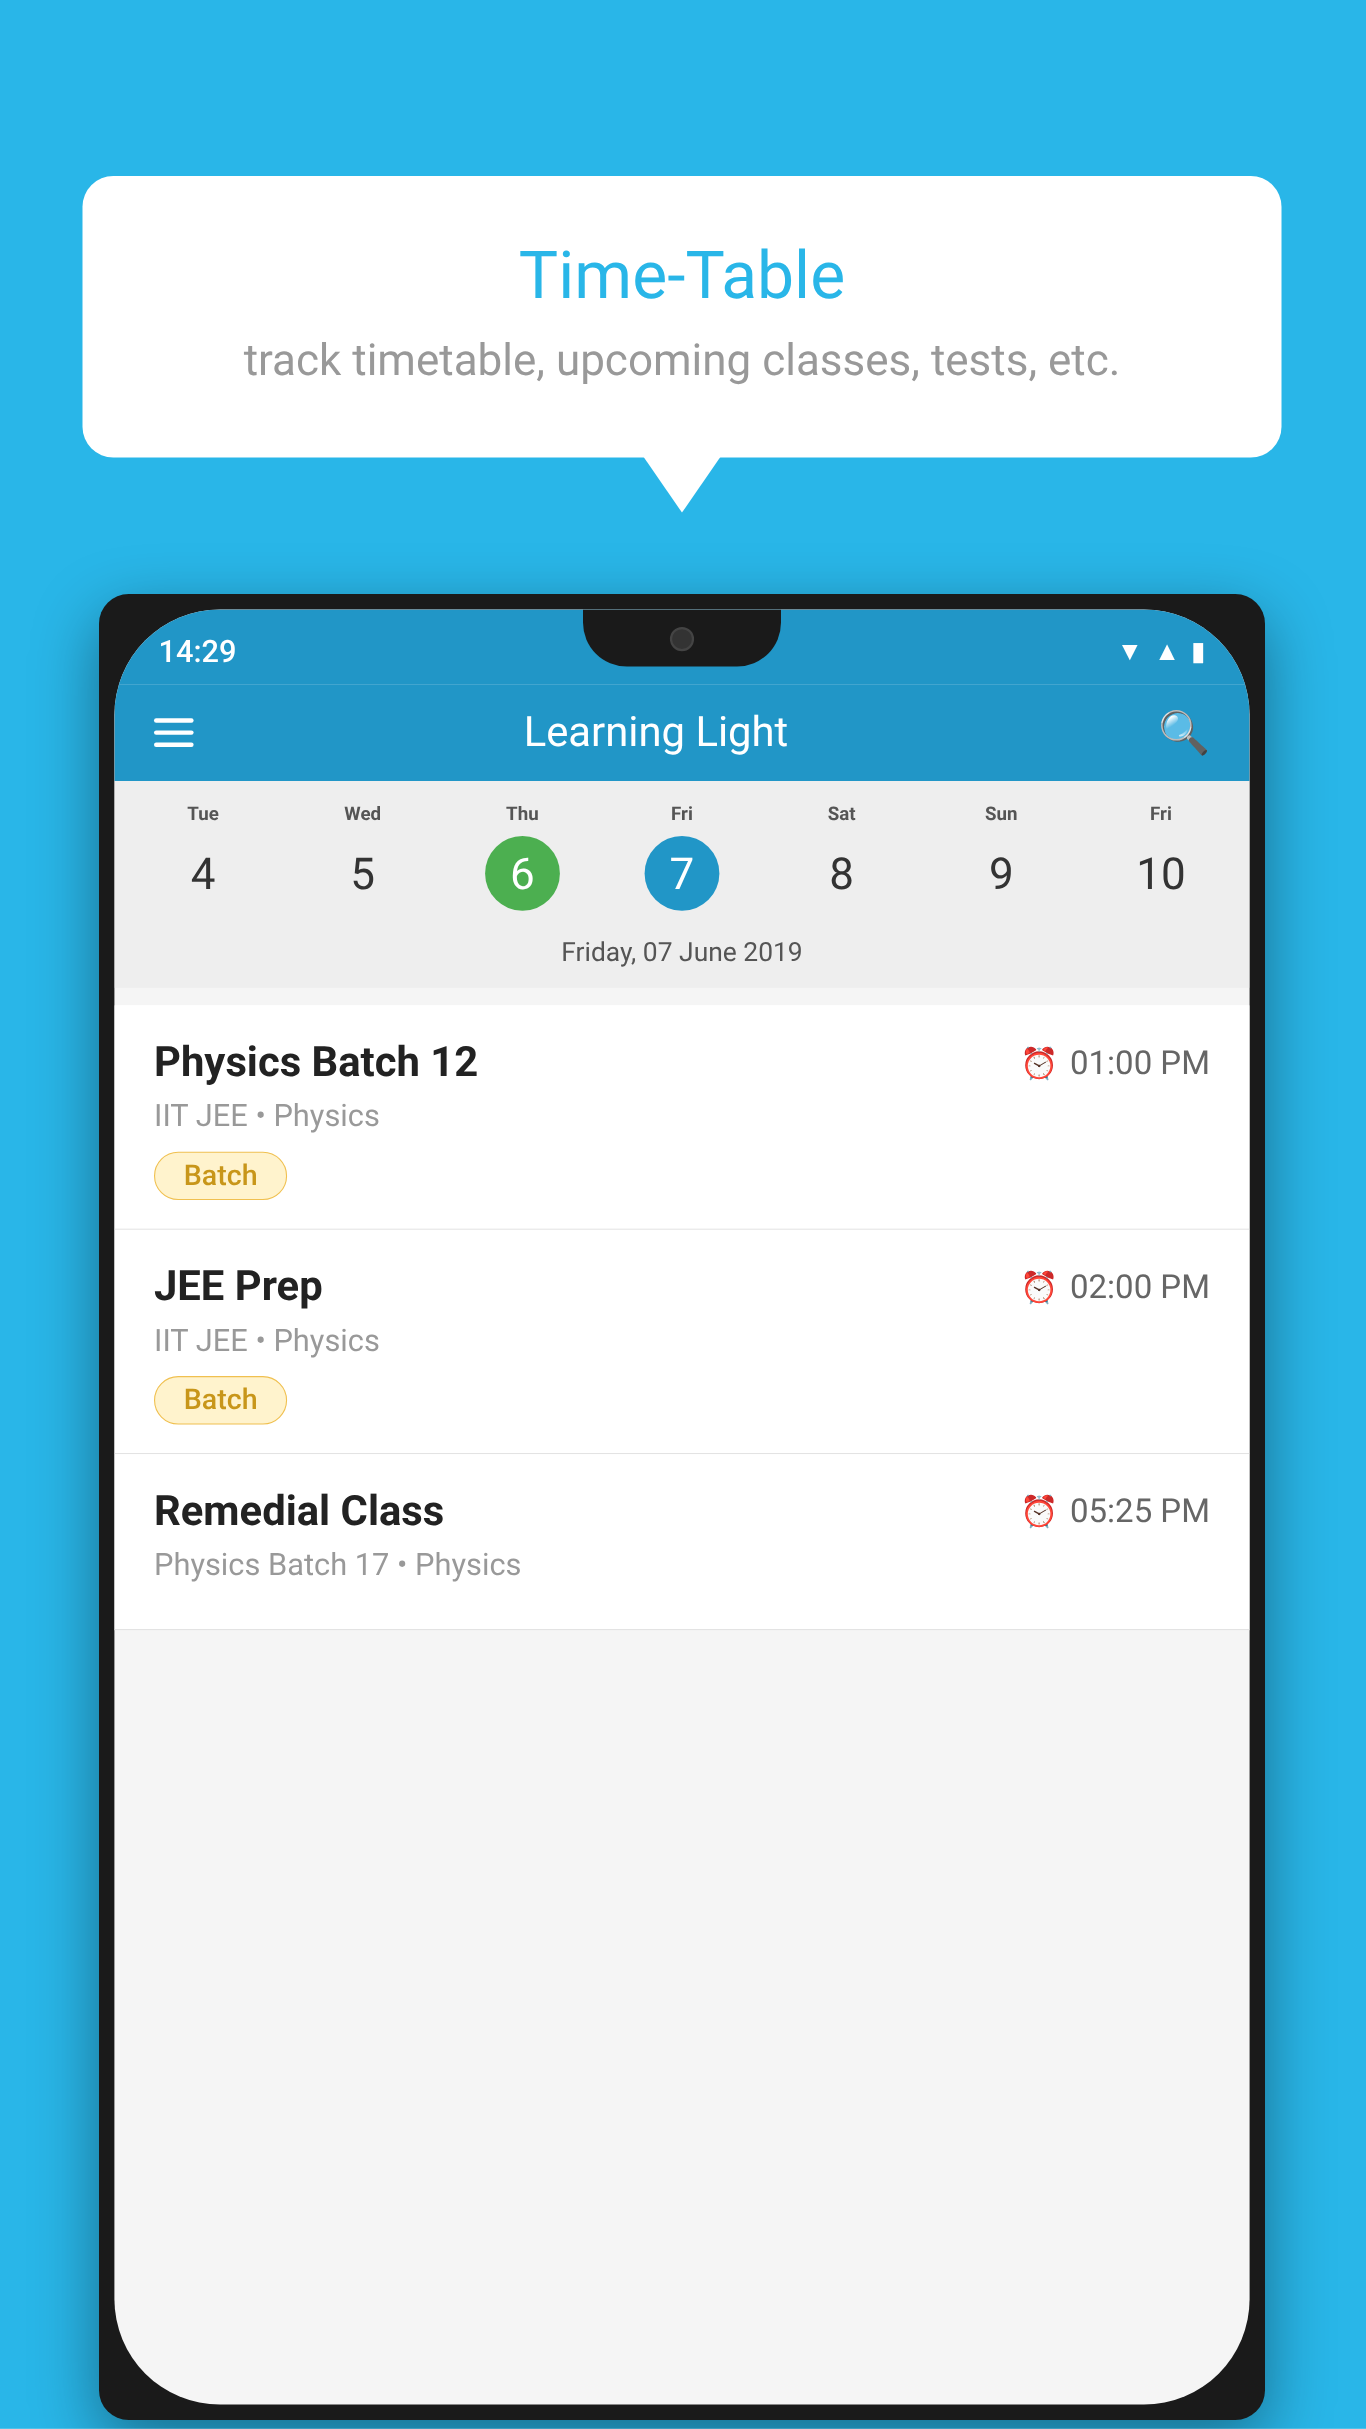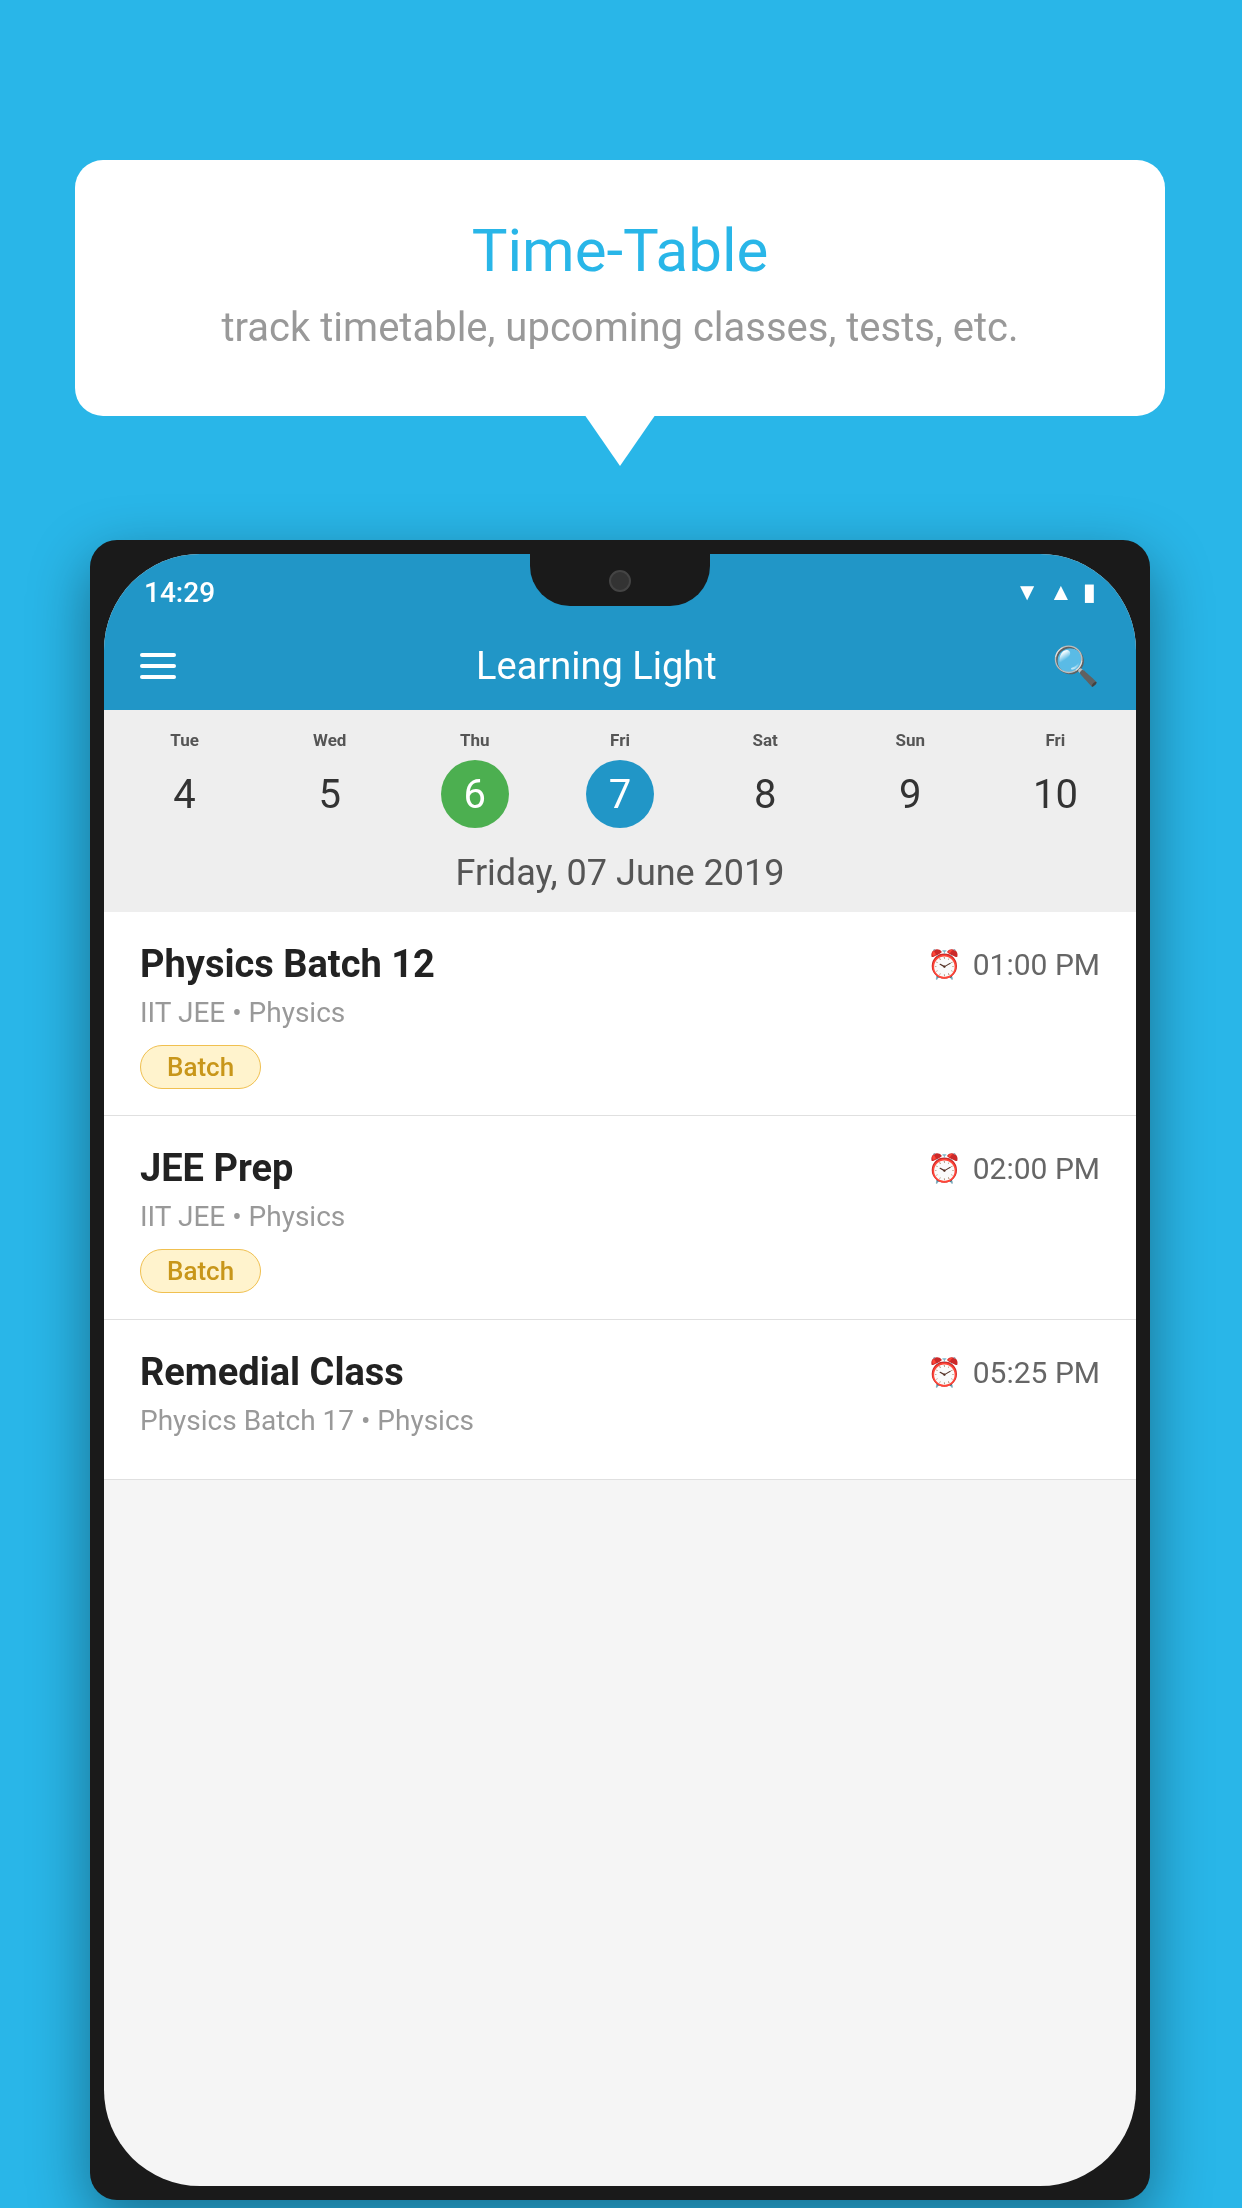--- a/index.html
+++ b/index.html
@@ -250,29 +250,30 @@
       color: white;
       border-radius: 50%;
       width: 68px;
       height: 68px;
       margin: auto;
       font-size: 40px;
     }
 
     .selected-date-label {
       text-align: center;
-      font-size: 36px;
+      font-size: 24px;
       color: #555;
       padding: 6px 0 18px 0;
     }
 
     
     .schedule-list {
       background: white;
       flex: 1;
+      margin-top: 16px;
     }
 
     .schedule-item {
       background: white;
       padding: 30px 36px 26px 36px;
       border-bottom: 1px solid #e0e0e0;
     }
 
     .schedule-item-header {
       display: flex;

